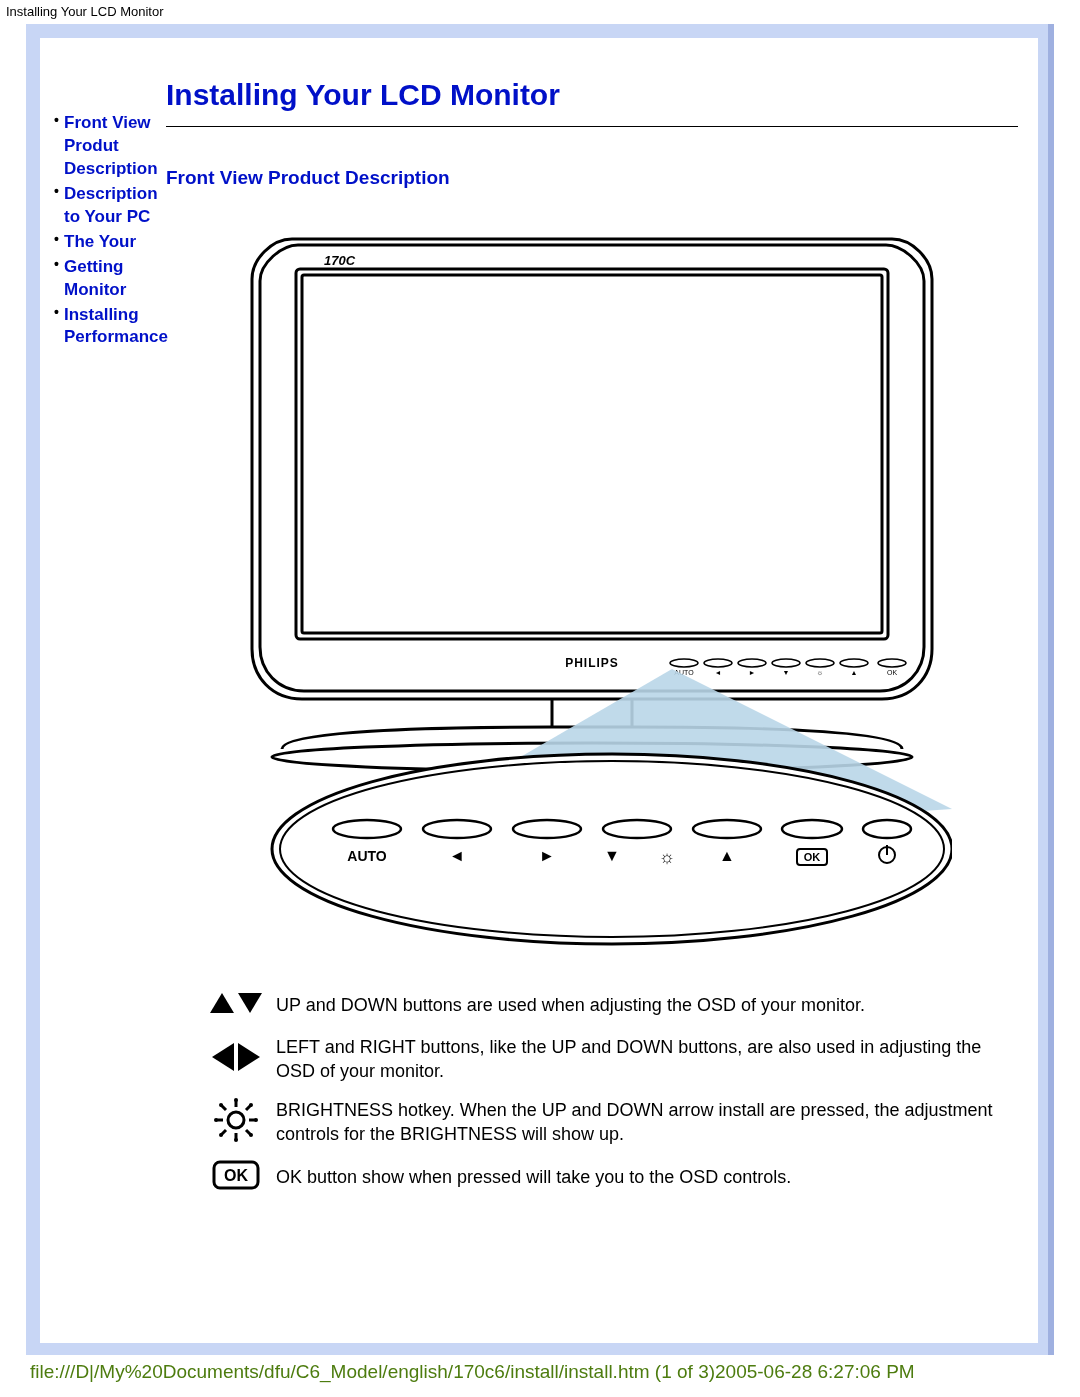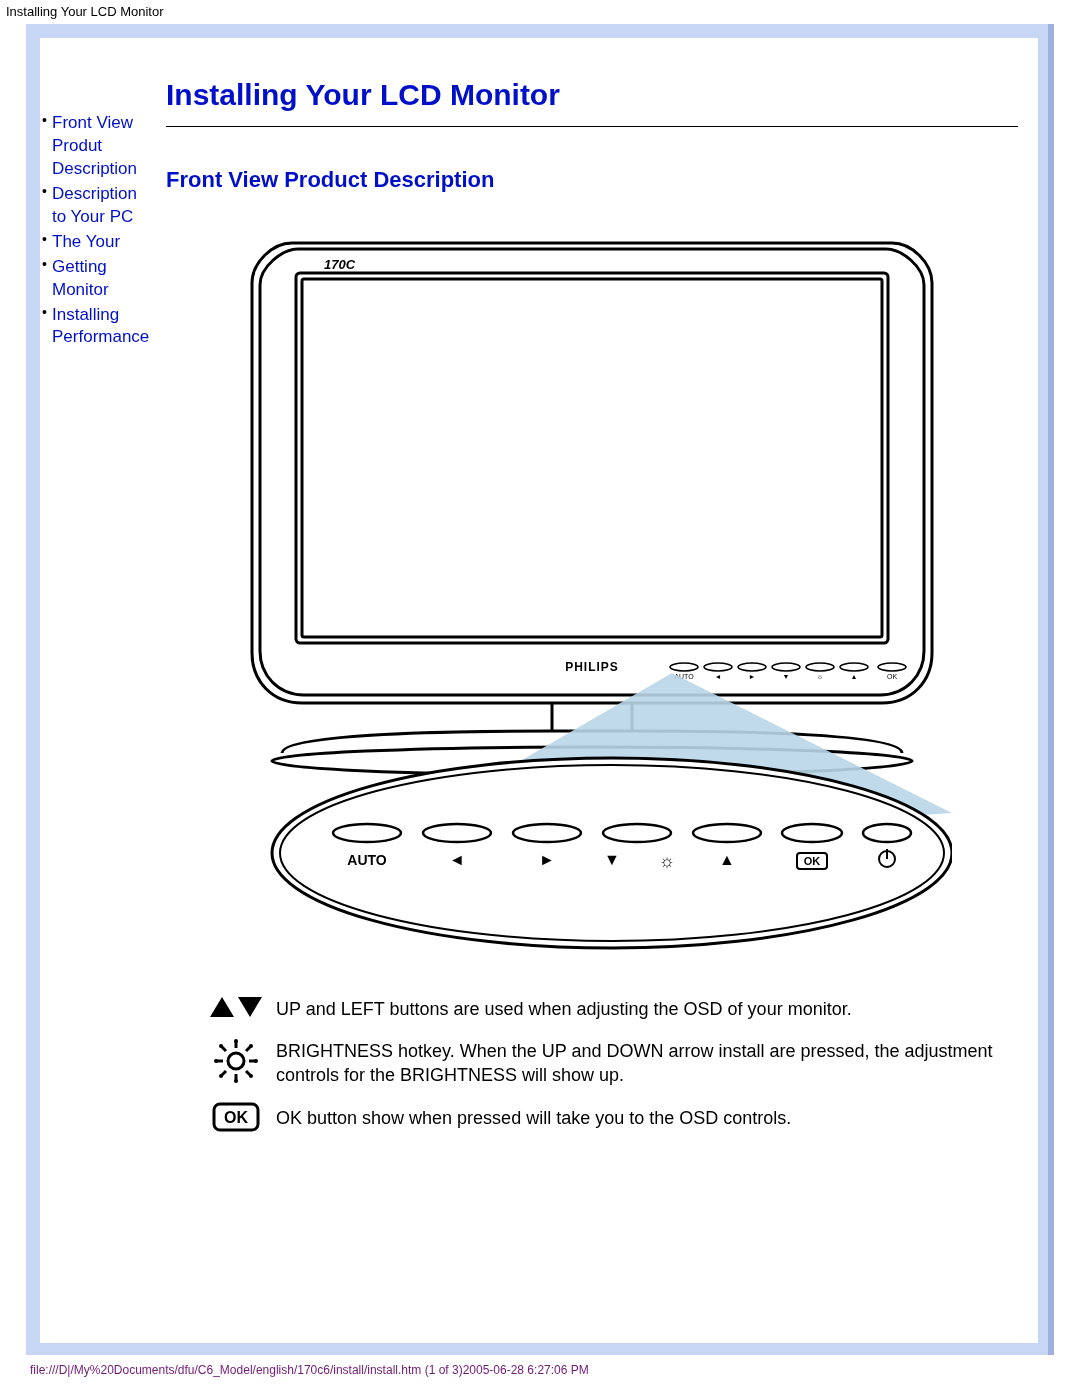--- a/index.html
+++ b/index.html
@@ -32,21 +32,22 @@
     top: 14px;
     right: 10px;
     bottom: 12px;
     background: #fff;
   }
   .sidebar {
     position: absolute;
     left: 0;
     top: 58px;
     width: 112px;
-    padding-left: 2px;
+    padding-left: 14px;
+    font-weight: bold;
   }
   .sidebar ul { list-style: none; }
   .sidebar li { position: relative; padding-left: 10px; margin-bottom: 2px; }
   .sidebar li::before {
     content: "•";
     position: absolute;
     left: 0;
     top: 0;
     color: #000;
     font-size: 14px;
@@ -65,41 +66,41 @@
   }
   .page-title {
     color: #0010C8;
     font-size: 30px;
     font-weight: 700;
     margin: 30px 0 12px 0;
   }
   .hr { border: none; border-top: 1px solid #000; margin: 14px 0 40px 0; }
   .section-title {
     color: #0010C8;
-    font-size: 22px;
+    font-size: 19px;
     font-weight: 700;
     margin-bottom: 40px;
   }
   .diagram-wrap {
     position: relative;
     width: 720px;
     height: 720px;
     margin: 0 auto 40px auto;
   }
   .diagram-wrap svg { display: block; }
   .legend { margin-left: 30px; }
   .legend-row { display: flex; align-items: center; margin: 14px 0; }
   .legend-icon { width: 80px; text-align: center; flex: 0 0 80px; }
   .legend-text { flex: 1; font-size: 18px; color: #000; line-height: 1.35; }
   .footer {
     position: absolute;
     left: 30px;
-    bottom: 20px;
-    font-size: 12px;
-    color: #701a75;
+    bottom: 14px;
+    font-size: 19px;
+    color: #4d7c0f;
   }
   
   .ico { display:inline-block; }
 </style>
 </head>
 <body>
 
 <div class="header-bar">Installing Your LCD Monitor</div>
 
 <div class="page-frame">
@@ -198,21 +199,30 @@
       </div>
 
       <div class="legend">
         <div class="legend-row">
           <span class="legend-icon">
             <svg class="ico" width="56" height="28" viewBox="0 0 56 28">
                 <polygon points="2,24 14,4 26,24" fill="#000"></polygon>
                 <polygon points="30,4 42,24 54,4" fill="#000"></polygon>
               </svg>
           </span>
-          <span class="legend-text">UP and LEFT buttons are used when adjusting the OSD of your monitor.</span>
+          <span class="legend-text">UP and DOWN buttons are used when adjusting the OSD of your monitor.</span>
+        </div>
+        <div class="legend-row">
+          <span class="legend-icon">
+            <svg class="ico" width="56" height="32" viewBox="0 0 56 32">
+                <polygon points="26,2 4,16 26,30" fill="#000"></polygon>
+                <polygon points="30,2 52,16 30,30" fill="#000"></polygon>
+              </svg>
+          </span>
+          <span class="legend-text">LEFT and RIGHT buttons, like the UP and DOWN buttons, are also used in adjusting the OSD of your monitor.</span>
         </div>
         <div class="legend-row">
           <span class="legend-icon">
             <svg class="ico" width="44" height="44" viewBox="0 0 44 44">
               <circle cx="22" cy="22" r="8" fill="none" stroke="#000" stroke-width="3"></circle>
               <g stroke="#000" stroke-width="3">
                 <line x1="22" y1="2" x2="22" y2="9"></line>
                 <line x1="22" y1="35" x2="22" y2="42"></line>
                 <line x1="2" y1="22" x2="9" y2="22"></line>
                 <line x1="35" y1="22" x2="42" y2="22"></line>

